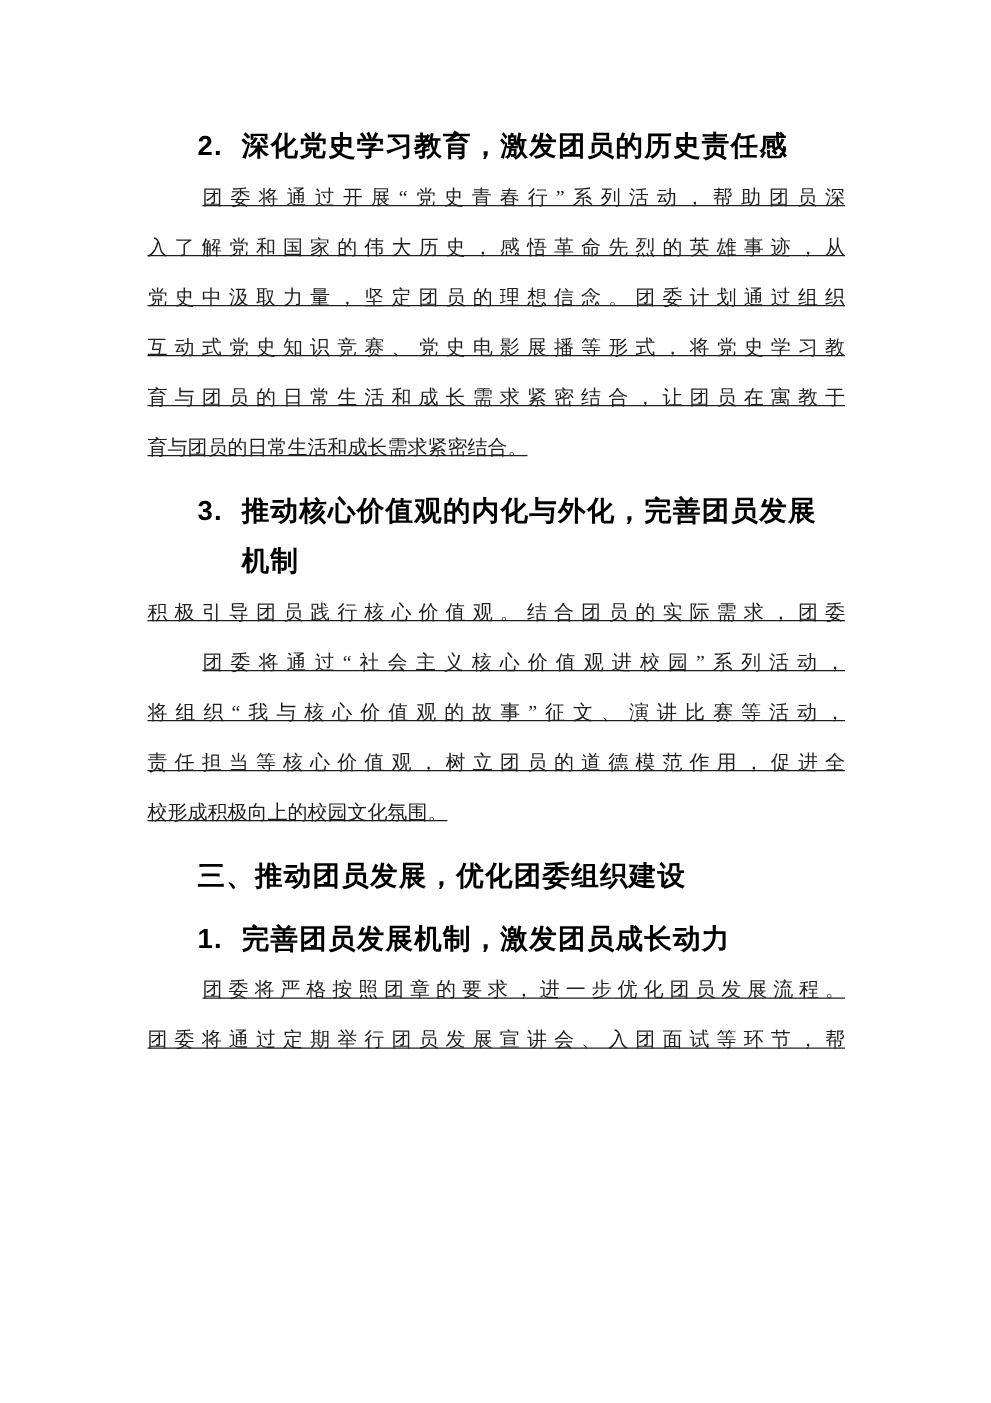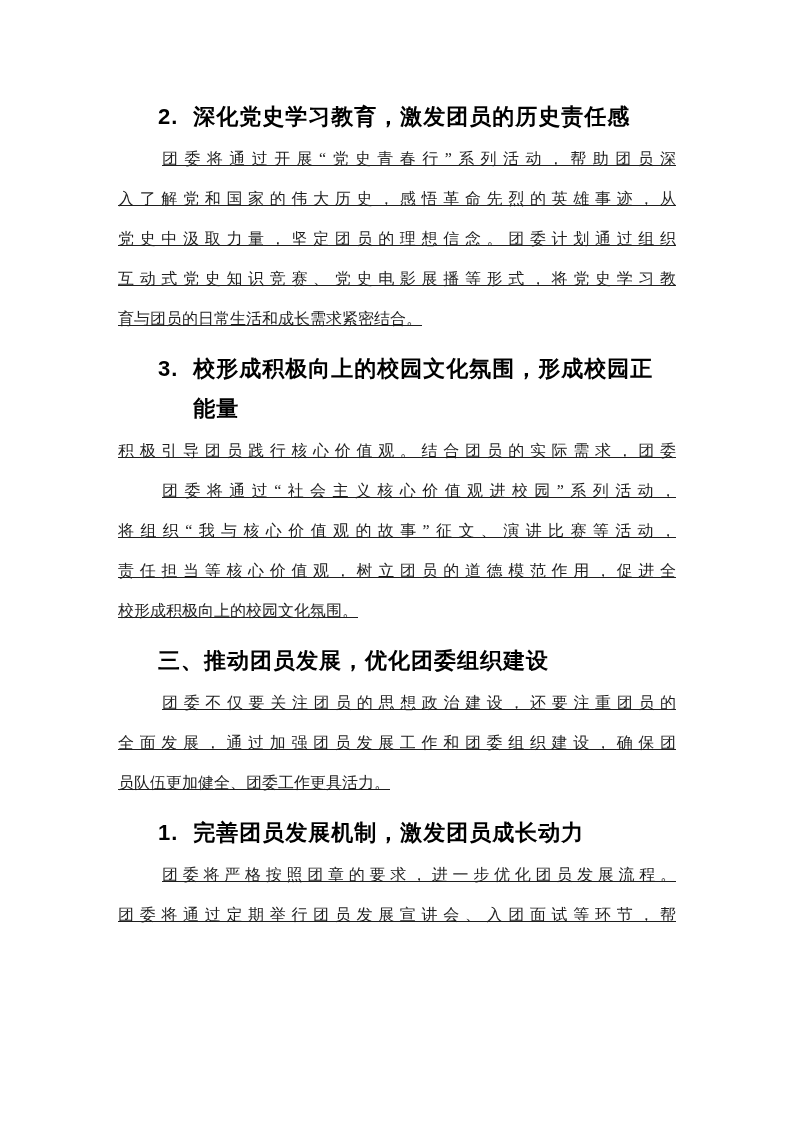--- a/index.html
+++ b/index.html
@@ -71,46 +71,42 @@
     <div class="heading numbered first-block">
       <span class="h-label">2.</span>
       <span class="h-title">深化党史学习教育，激发团员的历史责任感</span>
     </div>
 
     <div class="para">
       <div class="t-line first">团委将通过开展“党史青春行”系列活动，帮助团员深</div>
       <div class="t-line">入了解党和国家的伟大历史，感悟革命先烈的英雄事迹，从</div>
       <div class="t-line">党史中汲取力量，坚定团员的理想信念。团委计划通过组织</div>
       <div class="t-line">互动式党史知识竞赛、党史电影展播等形式，将党史学习教</div>
+      <div class="t-line">育与团员的日常生活和成长需求紧密结合，让团员在寓教于</div>
       <div class="t-line short">育与团员的日常生活和成长需求紧密结合。</div>
     </div>
 
     <div class="heading numbered">
       <span class="h-label">3.</span>
-      <span class="h-title">校形成积极向上的校园文化氛围，形成校园正能量</span>
+      <span class="h-title">推动核心价值观的内化与外化，完善团员发展机制</span>
     </div>
 
     <div class="para">
       <div class="t-line">积极引导团员践行核心价值观。结合团员的实际需求，团委</div>
       <div class="t-line first">团委将通过“社会主义核心价值观进校园”系列活动，</div>
       <div class="t-line">将组织“我与核心价值观的故事”征文、演讲比赛等活动，</div>
       <div class="t-line">责任担当等核心价值观，树立团员的道德模范作用，促进全</div>
       <div class="t-line short">校形成积极向上的校园文化氛围。</div>
     </div>
 
     <div class="heading plain">
       <span class="h-label">三、</span>
       <span class="h-title">推动团员发展，优化团委组织建设</span>
     </div>
 
-    <div class="para">
-      <div class="t-line first">团委不仅要关注团员的思想政治建设，还要注重团员的</div>
-      <div class="t-line">全面发展，通过加强团员发展工作和团委组织建设，确保团</div>
-      <div class="t-line short">员队伍更加健全、团委工作更具活力。</div>
-    </div>
 
     <div class="heading numbered">
       <span class="h-label">1.</span>
       <span class="h-title">完善团员发展机制，激发团员成长动力</span>
     </div>
 
     <div class="para">
       <div class="t-line first">团委将严格按照团章的要求，进一步优化团员发展流程。</div>
       <div class="t-line">团委将通过定期举行团员发展宣讲会、入团面试等环节，帮</div>
     </div>

